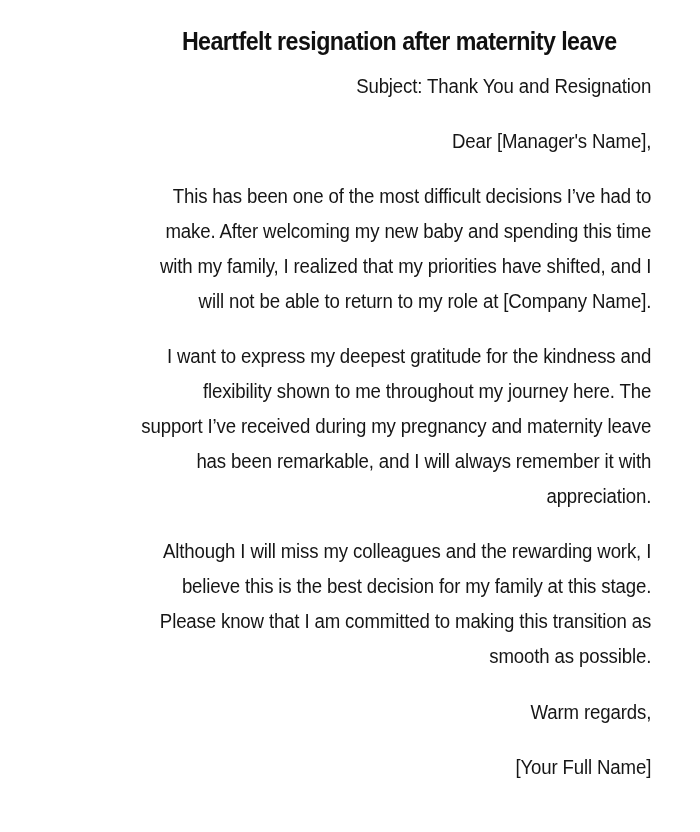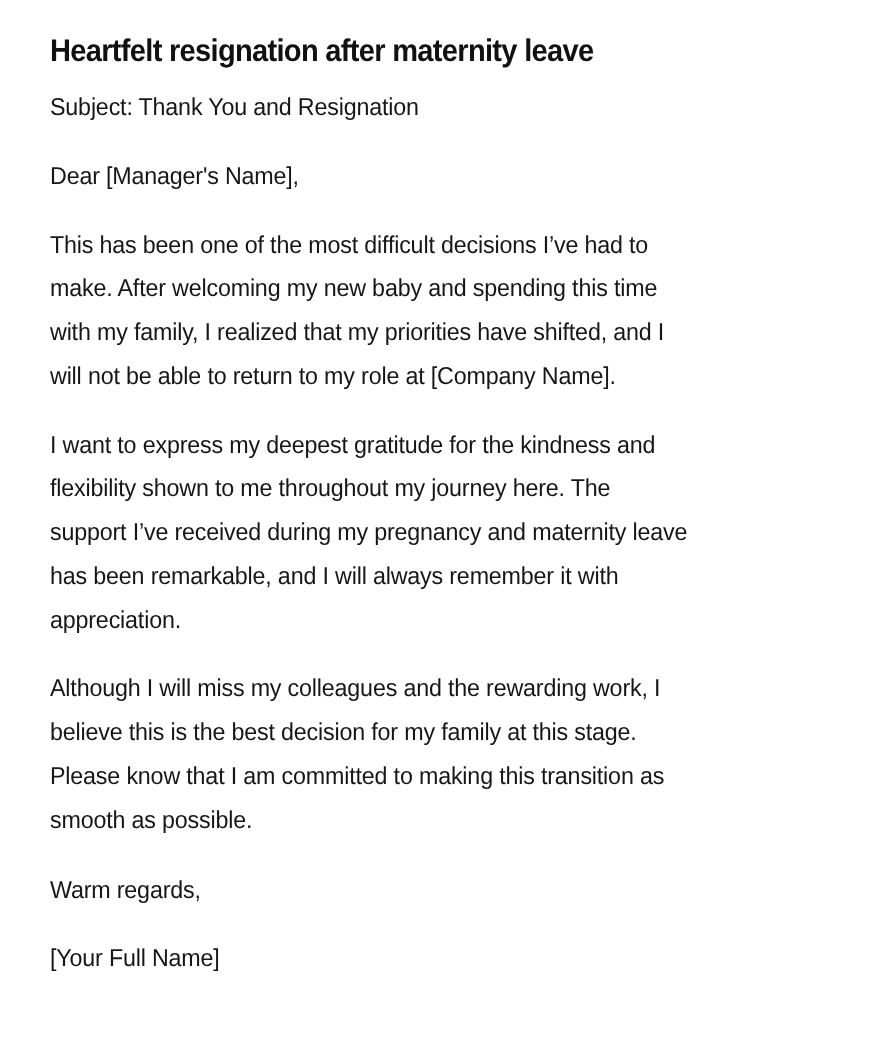--- a/index.html
+++ b/index.html
@@ -12,20 +12,21 @@
       height: 832px;
       overflow: hidden;
       font-family: "Liberation Sans", "DejaVu Sans", sans-serif;
       color: #111111;
     }
     .doc {
       position: relative;
       padding: 24px 40px 0 40px;
       box-sizing: border-box;
       width: 700px;
+      text-align: right;
     }
     .title {
       margin: 0;
       font-size: 25px;
       font-weight: bold;
       letter-spacing: -0.6px;
       line-height: 34px;
       color: #111111;
       transform: scaleX(0.93);
       transform-origin: left center;

